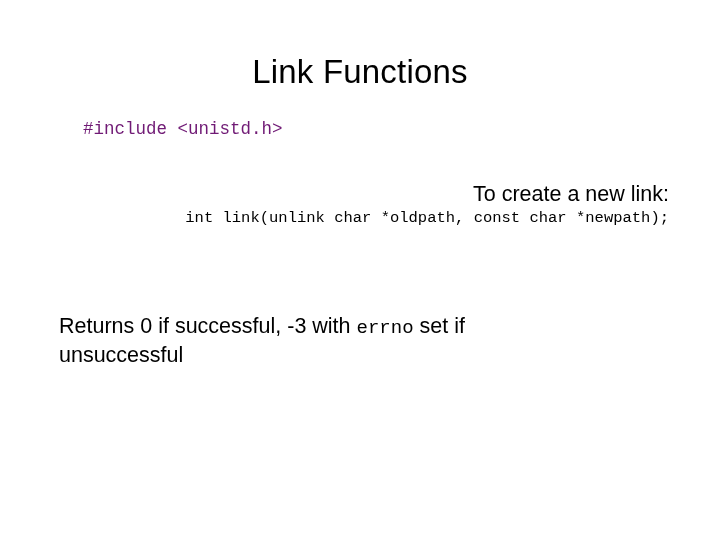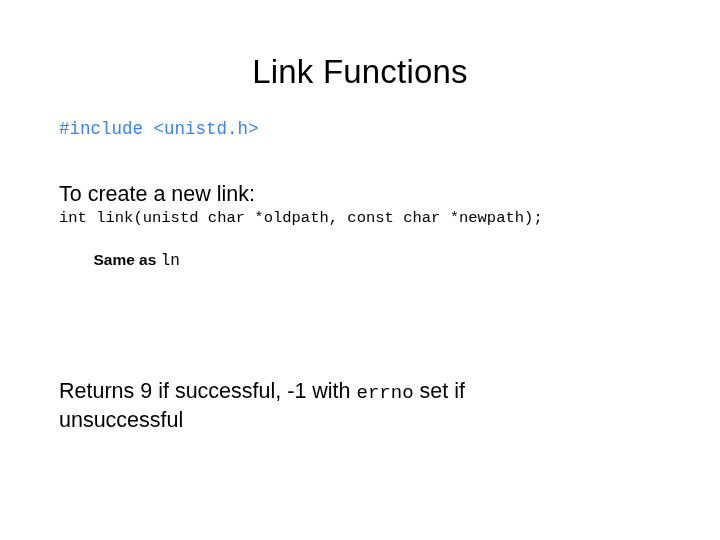--- a/index.html
+++ b/index.html
@@ -44,26 +44,28 @@
     position: absolute;
     left: 59px;
     top: 118px;
     width: 610px;
   }
 
   .include-line {
     font-family: "Liberation Mono", "DejaVu Sans Mono", monospace;
     font-size: 17.5px;
     line-height: 22px;
-    color: #3b82f6;
+    color: #701a75;
     white-space: pre;
+    margin-left: 24px;
   }
 
   .section {
     margin-top: 0;
+    text-align: right;
   }
 
   .section-heading {
     font-family: "Liberation Sans", sans-serif;
     font-size: 21.5px;
     font-weight: 400;
     line-height: 27px;
     color: #000000;
     white-space: nowrap;
   }
@@ -117,31 +119,28 @@
   <div class="slide-title">Link Functions</div>
 
   <div class="body-area">
 
     <div class="include-line">#include &lt;unistd.h&gt;</div>
 
     <div class="gap-include-to-s1"></div>
 
     <div class="section">
       <div class="section-heading">To create a new link:</div>
-      <div class="code-line">int link(unistd char *oldpath, const char *newpath);</div>
-      <div class="same-as-line">
-        <span>Same as </span><span class="cmd">ln</span>
-      </div>
+      <div class="code-line">int link(unlink char *oldpath, const char *newpath);</div>
     </div>
 
     <div class="gap-s1-to-s2"></div>
 
     <div class="section">
     </div>
 
     <div class="gap-s2-to-returns"></div>
 
     <div class="returns-block">
-      <span>Returns 9 if successful, -1 with </span><span class="errno">errno</span><span> set if unsuccessful</span>
+      <span>Returns 0 if successful, -3 with </span><span class="errno">errno</span><span> set if unsuccessful</span>
     </div>
 
   </div>
 </div>
 
 </body></html>

